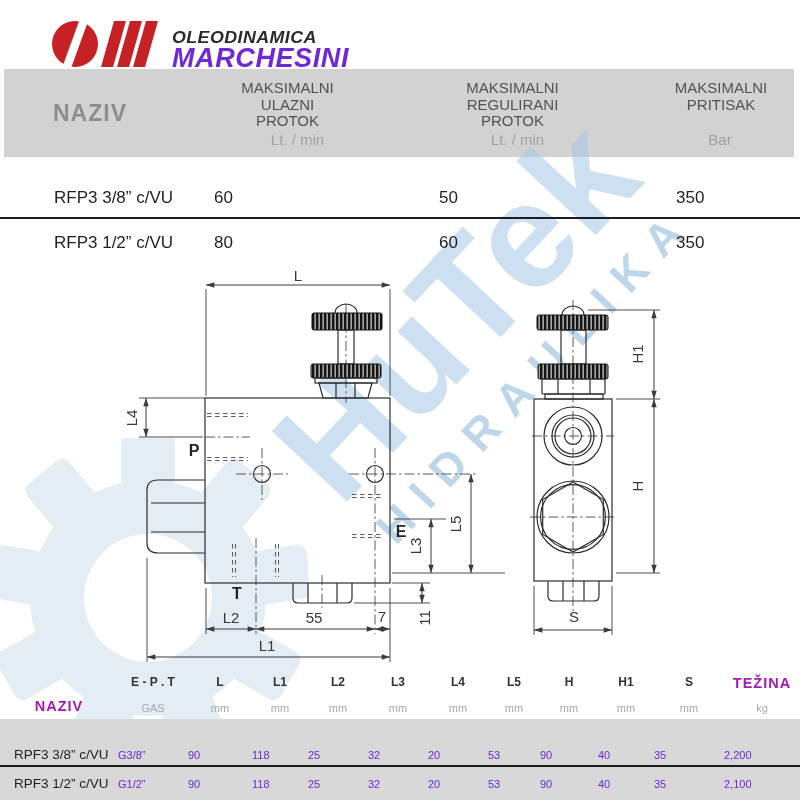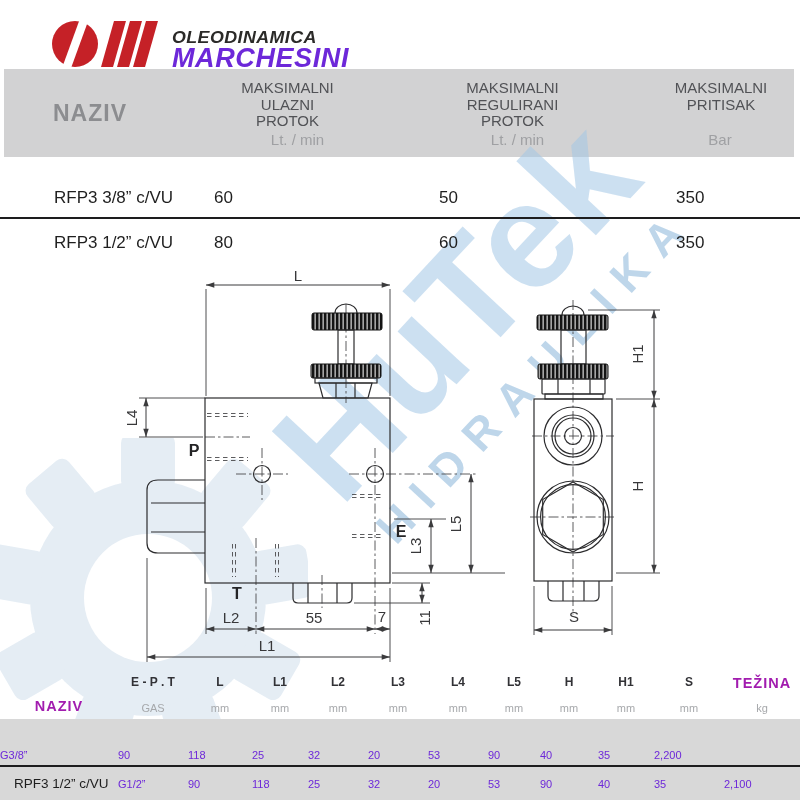--- a/index.html
+++ b/index.html
@@ -313,20 +313,21 @@
     </div>
     <div class="dh">
       <span class="nz" style="margin-top:0;">TEŽINA</span>
       <span class="un">kg</span>
     </div>
   </div>
 
   <div class="graypanel"></div>
 
   <div class="dim-grid dim-row drow1">
+    <div class="nm">RPF3 3/8” c/VU</div>
     <div class="vl">G3/8”</div>
     <div class="vl">90</div>
     <div class="vl">118</div>
     <div class="vl">25</div>
     <div class="vl">32</div>
     <div class="vl">20</div>
     <div class="vl">53</div>
     <div class="vl">90</div>
     <div class="vl">40</div>
     <div class="vl">35</div>

